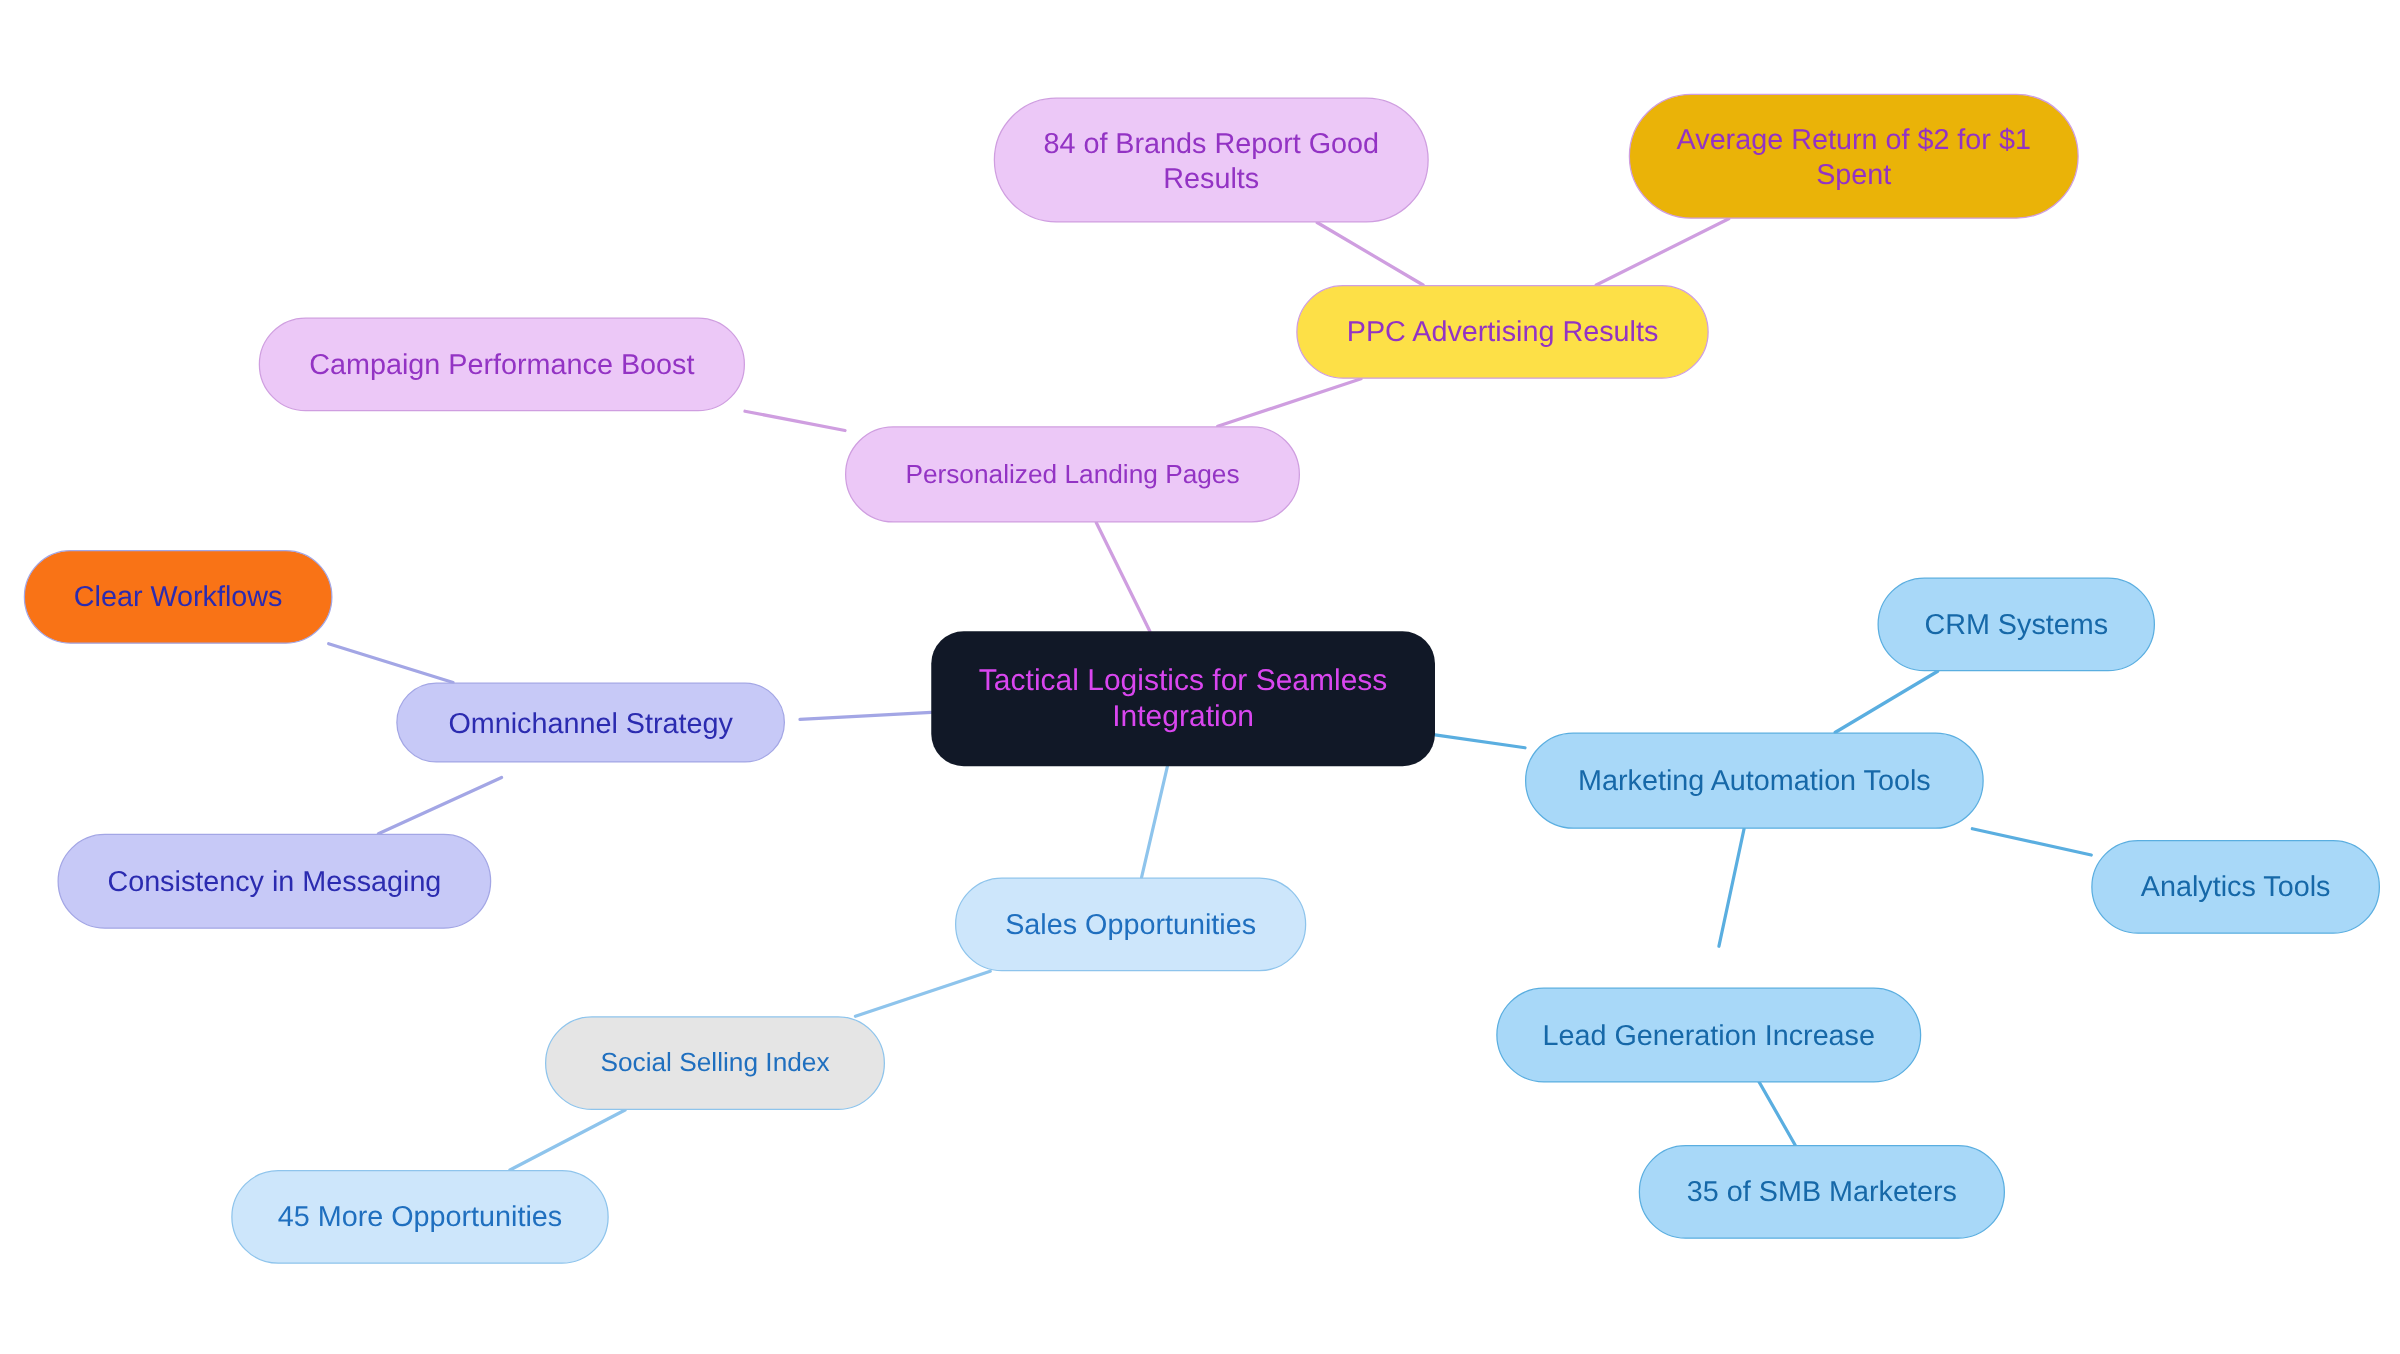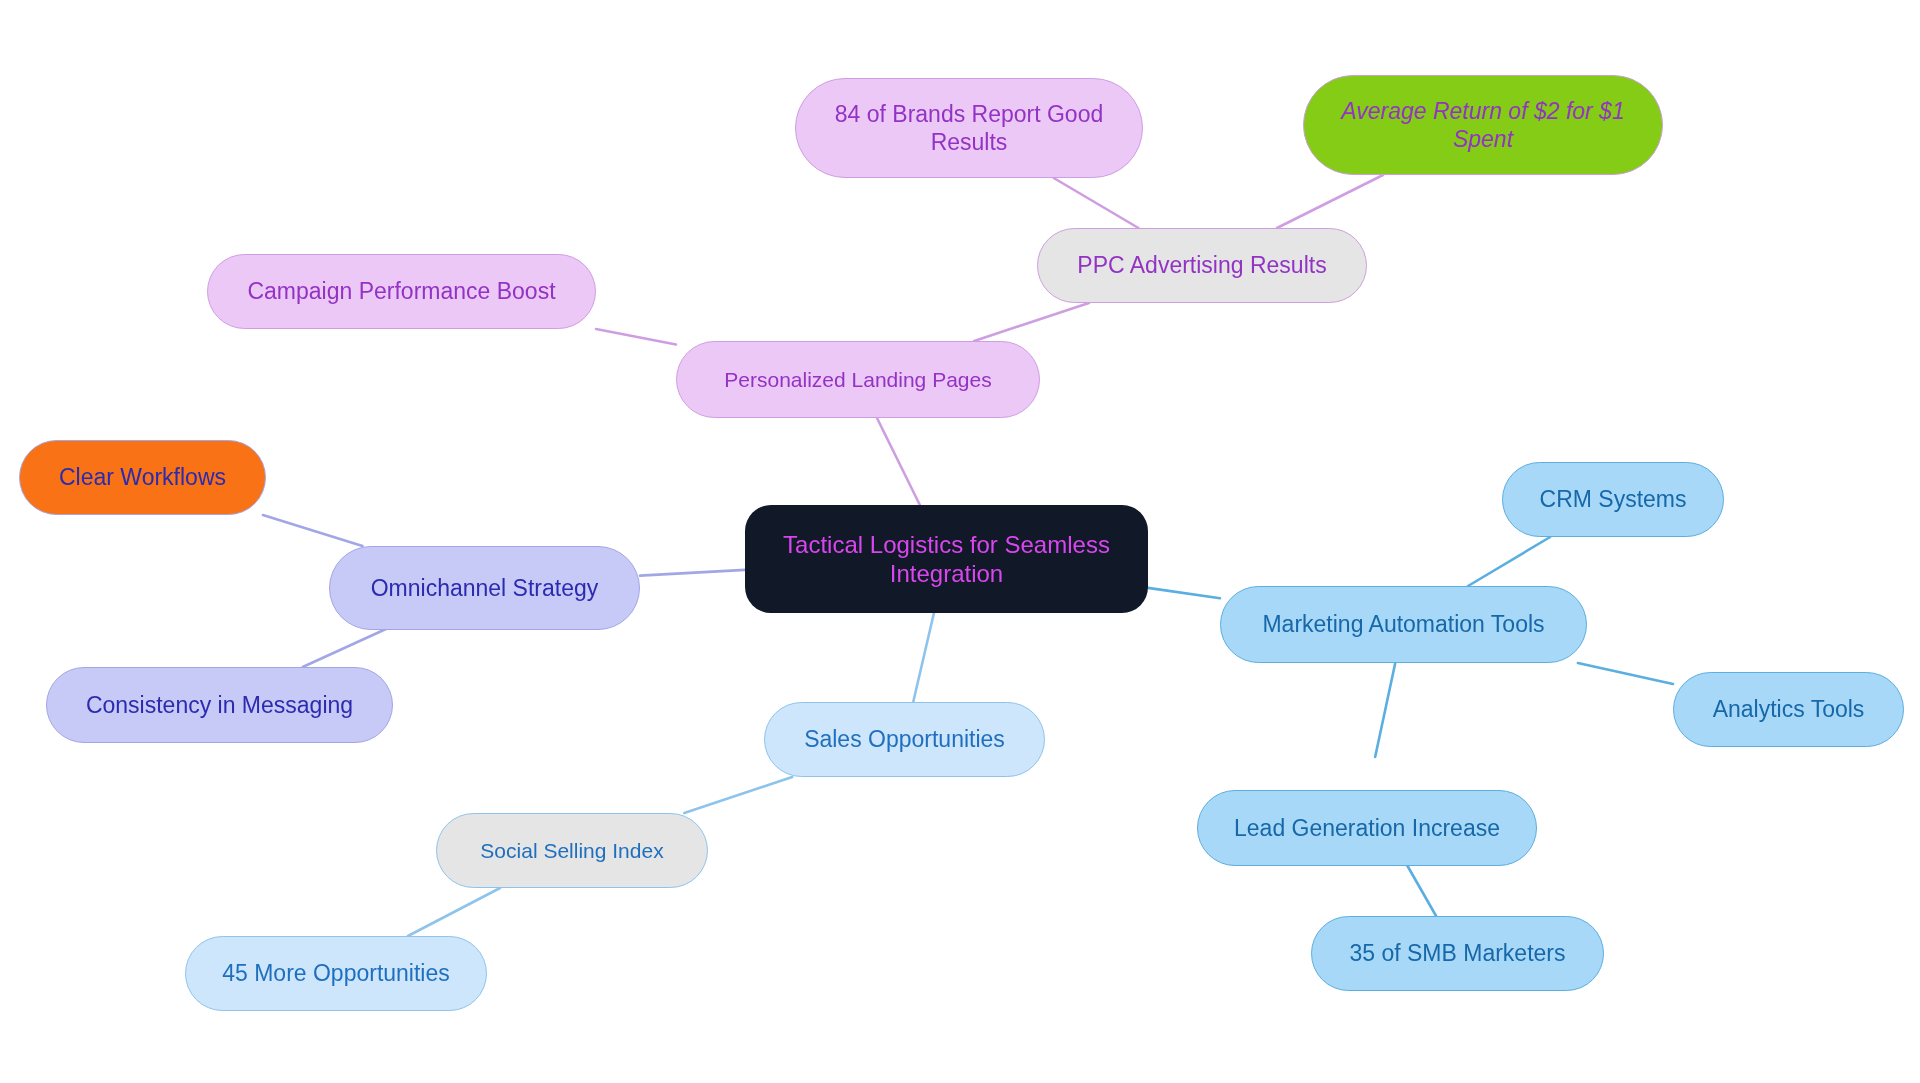--- a/index.html
+++ b/index.html
@@ -67,27 +67,27 @@
       <line x1="1388.6971608832807" y1="833" x2="1436.0883280757098" y2="916" stroke="#5aaee0" stroke-width="2.6" stroke-linecap="round"></line>
       <line x1="933.9349030470914" y1="613" x2="913.2257617728532" y2="702" stroke="#8ec4ec" stroke-width="2.6" stroke-linecap="round"></line>
       <line x1="792.168918918919" y1="777" x2="684.331081081081" y2="813" stroke="#8ec4ec" stroke-width="2.6" stroke-linecap="round"></line>
       <line x1="500.0487804878049" y1="888" x2="407.9512195121951" y2="936" stroke="#8ec4ec" stroke-width="2.6" stroke-linecap="round"></line>
     </svg>
   <div id="node-layer">
       <div class="node root" style="left: 745px; top: 505px; width: 403px; height: 108px; font-size: 24px;">Tactical Logistics for Seamless
 Integration</div>
       <div class="node" style="left: 795px; top: 78px; width: 348px; height: 100px; font-size: 23px; background: rgb(236, 200, 247); color: rgb(147, 51, 196); border-color: rgb(207, 158, 224);">84 of Brands Report Good
 Results</div>
-      <div class="node" style="left: 1303px; top: 75px; width: 360px; height: 100px; font-size: 23px; background: #84cc16; color: rgb(147, 51, 196); border-color: rgb(207, 158, 224); font-style: italic;">Average Return of $2 for $1
+      <div class="node" style="left: 1303px; top: 75px; width: 360px; height: 100px; font-size: 23px; background: #eab308; color: rgb(147, 51, 196); border-color: rgb(207, 158, 224);">Average Return of $2 for $1
 Spent</div>
-      <div class="node" style="left: 1037px; top: 228px; width: 330px; height: 75px; font-size: 23px; background: #e5e5e5; color: rgb(147, 51, 196); border-color: rgb(207, 158, 224);">PPC Advertising Results</div>
+      <div class="node" style="left: 1037px; top: 228px; width: 330px; height: 75px; font-size: 23px; background: #fde047; color: rgb(147, 51, 196); border-color: rgb(207, 158, 224);">PPC Advertising Results</div>
       <div class="node" style="left: 207px; top: 254px; width: 389px; height: 75px; font-size: 23px; background: rgb(236, 200, 247); color: rgb(147, 51, 196); border-color: rgb(207, 158, 224);">Campaign Performance Boost</div>
       <div class="node" style="left: 676px; top: 341px; width: 364px; height: 77px; font-size: 21px; background: rgb(236, 200, 247); color: rgb(147, 51, 196); border-color: rgb(207, 158, 224);">Personalized Landing Pages</div>
       <div class="node" style="left: 19px; top: 440px; width: 247px; height: 75px; font-size: 23px; background: #f97316; color: rgb(43, 43, 176); border-color: rgb(163, 166, 229);">Clear Workflows</div>
-      <div class="node" style="left: 329px; top: 546px; width: 311px; height: 84px; font-size: 23px; background: rgb(199, 201, 247); color: rgb(43, 43, 176); border-color: rgb(163, 166, 229);">Omnichannel Strategy</div>
+      <div class="node" style="left: 317px; top: 546px; width: 311px; height: 64px; font-size: 23px; background: rgb(199, 201, 247); color: rgb(43, 43, 176); border-color: rgb(163, 166, 229);">Omnichannel Strategy</div>
       <div class="node" style="left: 46px; top: 667px; width: 347px; height: 76px; font-size: 23px; background: rgb(199, 201, 247); color: rgb(43, 43, 176); border-color: rgb(163, 166, 229);">Consistency in Messaging</div>
       <div class="node" style="left: 1220px; top: 586px; width: 367px; height: 77px; font-size: 23px; background: rgb(168, 216, 248); color: rgb(22, 104, 168); border-color: rgb(90, 174, 224);">Marketing Automation Tools</div>
       <div class="node" style="left: 1502px; top: 462px; width: 222px; height: 75px; font-size: 23px; background: rgb(168, 216, 248); color: rgb(22, 104, 168); border-color: rgb(90, 174, 224);">CRM Systems</div>
       <div class="node" style="left: 1673px; top: 672px; width: 231px; height: 75px; font-size: 23px; background: rgb(168, 216, 248); color: rgb(22, 104, 168); border-color: rgb(90, 174, 224);">Analytics Tools</div>
       <div class="node" style="left: 1197px; top: 757px; width: 340px; height: 76px; font-size: 23px; background: rgb(168, 216, 248); color: rgb(22, 104, 168); border-color: rgb(90, 174, 224); margin-top: 33px;">Lead Generation Increase</div>
       <div class="node" style="left: 1311px; top: 916px; width: 293px; height: 75px; font-size: 23px; background: rgb(168, 216, 248); color: rgb(22, 104, 168); border-color: rgb(90, 174, 224);">35 of SMB Marketers</div>
       <div class="node" style="left: 764px; top: 702px; width: 281px; height: 75px; font-size: 23px; background: rgb(205, 230, 251); color: rgb(31, 111, 191); border-color: rgb(142, 196, 236);">Sales Opportunities</div>
       <div class="node" style="left: 436px; top: 813px; width: 272px; height: 75px; font-size: 21px; background: #e5e5e5; color: rgb(31, 111, 191); border-color: rgb(142, 196, 236);">Social Selling Index</div>
       <div class="node" style="left: 185px; top: 936px; width: 302px; height: 75px; font-size: 23px; background: rgb(205, 230, 251); color: rgb(31, 111, 191); border-color: rgb(142, 196, 236);">45 More Opportunities</div>
     </div>

